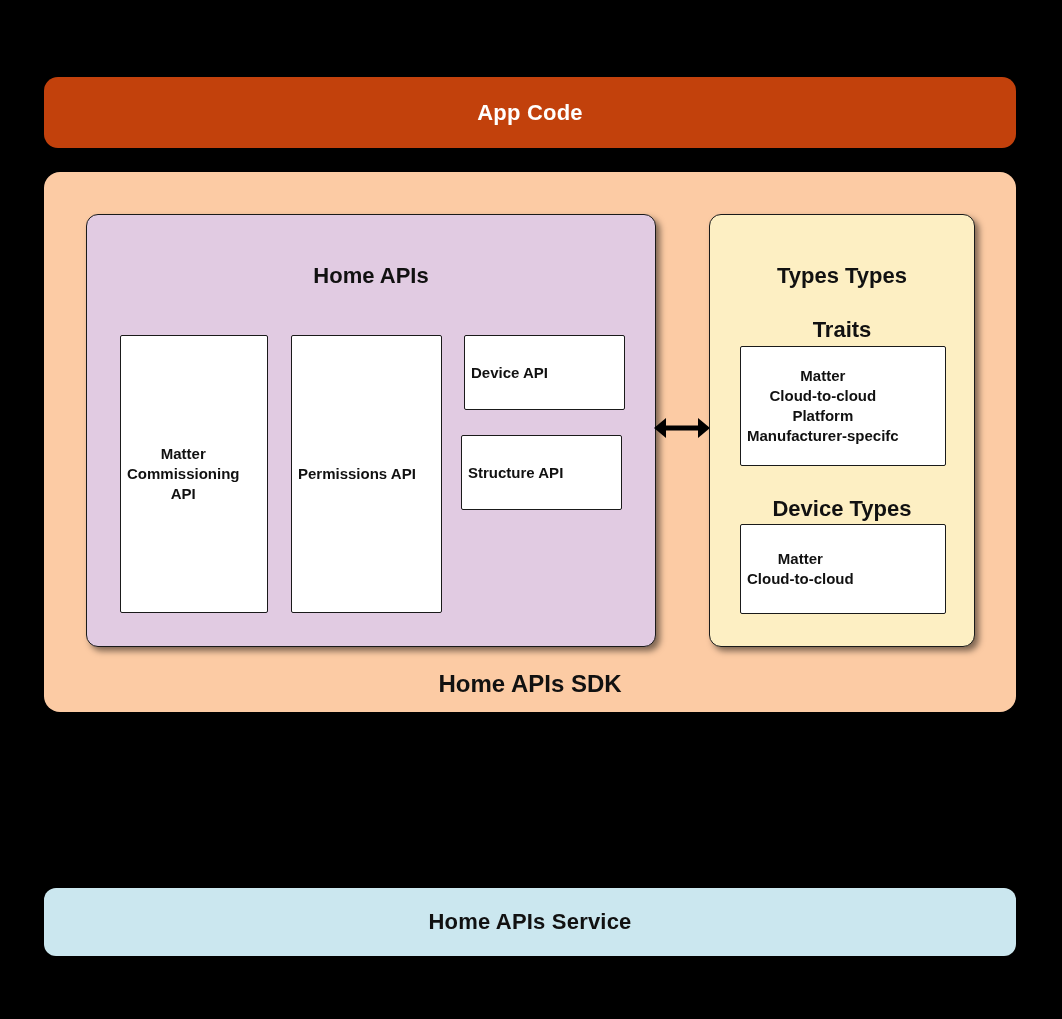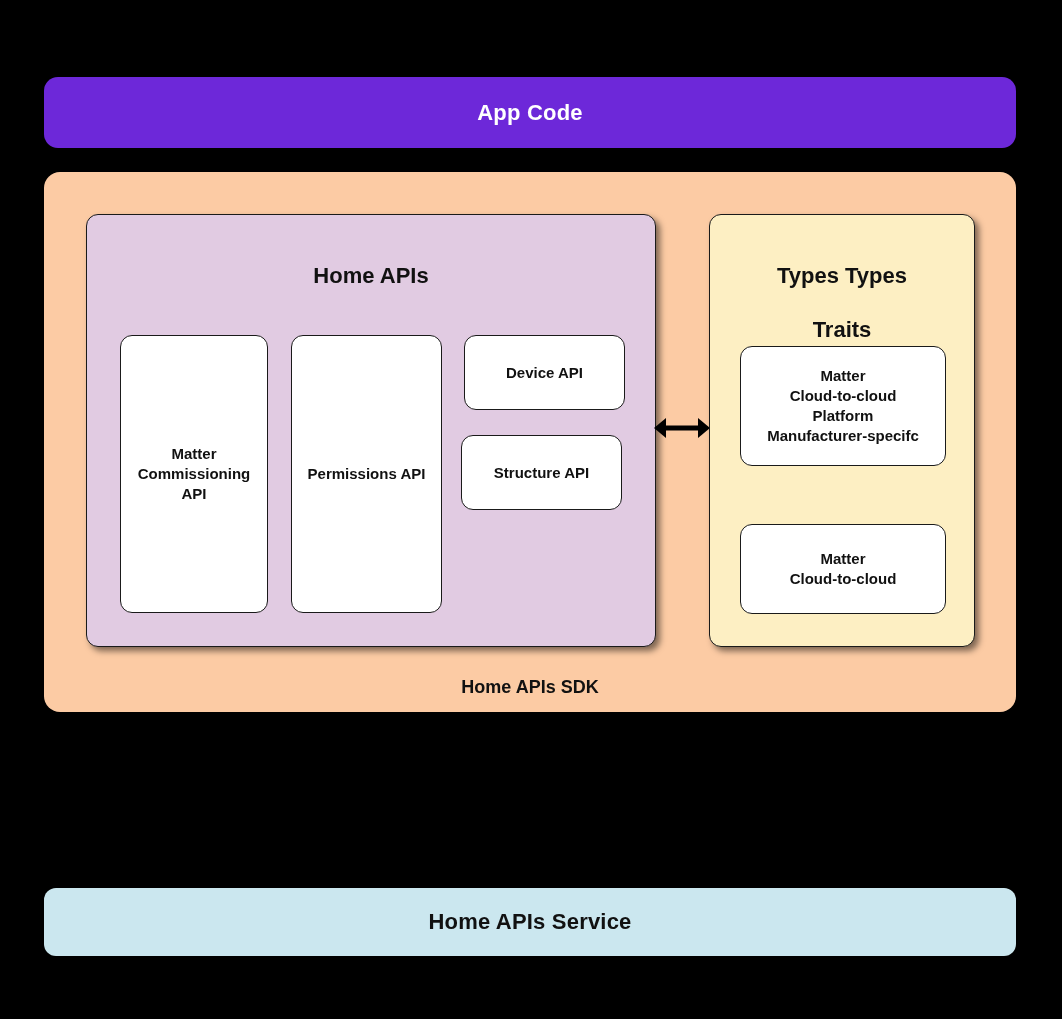--- a/index.html
+++ b/index.html
@@ -14,21 +14,21 @@
     background: #000000;
     overflow: hidden;
     font-family: "Liberation Sans", sans-serif;
     color: #111111;
   }
   .abs { position: absolute; }
 
   
   .app-code {
     left: 44px; top: 77px; width: 972px; height: 71px;
-    background: #6d28d9;
+    background: #c2410c;
     border-radius: 14px;
     display: flex; align-items: center; justify-content: center;
   }
   .big-title {
     font-size: 22px;
     font-weight: bold;
     letter-spacing: 0.2px;
     white-space: pre-line;
   }
   .light { color: #ffffff; }
@@ -36,21 +36,21 @@
 
   
   .sdk {
     left: 44px; top: 172px; width: 972px; height: 540px;
     background: #FCCBA4;
     border-radius: 16px;
   }
   .sdk-label {
     left: 0; bottom: 14px; width: 100%;
     text-align: center;
-    font-size: 18px; font-weight: bold; color: #111111;
+    font-size: 24px; font-weight: bold; color: #111111;
   }
 
   
   .panel {
     border: 1.5px solid #1a1a1a;
     border-radius: 12px;
     box-shadow: 4px 4px 6px rgba(0,0,0,0.5);
   }
   .home-apis {
     left: 42px; top: 42px; width: 568px; height: 431px;
@@ -68,22 +68,22 @@
   .sub-title {
     left: 0; width: 100%;
     text-align: center;
     font-size: 22px; font-weight: bold; color: #111111;
   }
 
   
   .card {
     background: #ffffff;
     border: 1.5px solid #1a1a1a;
-    border-radius: 12px;
-    display: flex; align-items: center; justify-content: center;
+    border-radius: 2px;
+    display: flex; align-items: center; justify-content: flex-start;
     text-align: center;
   }
   .card-label {
     font-size: 15px;
     font-weight: bold;
     line-height: 20px;
     color: #111111;
     white-space: pre-line;
     padding: 0 6px;
   }
@@ -155,20 +155,21 @@
       <div class="abs panel-title">Types Types</div>
 
       <div class="abs sub-title traits-label">Traits</div>
       <div class="abs card card-traits">
         <span class="card-label">Matter
 Cloud-to-cloud
 Platform
 Manufacturer-specifc</span>
       </div>
 
+      <div class="abs sub-title device-types-label">Device Types</div>
       <div class="abs card card-device-types">
         <span class="card-label">Matter
 Cloud-to-cloud</span>
       </div>
     </div>
 
     <div class="abs sdk-label">Home APIs SDK</div>
   </div>
 
   <div class="abs service">

